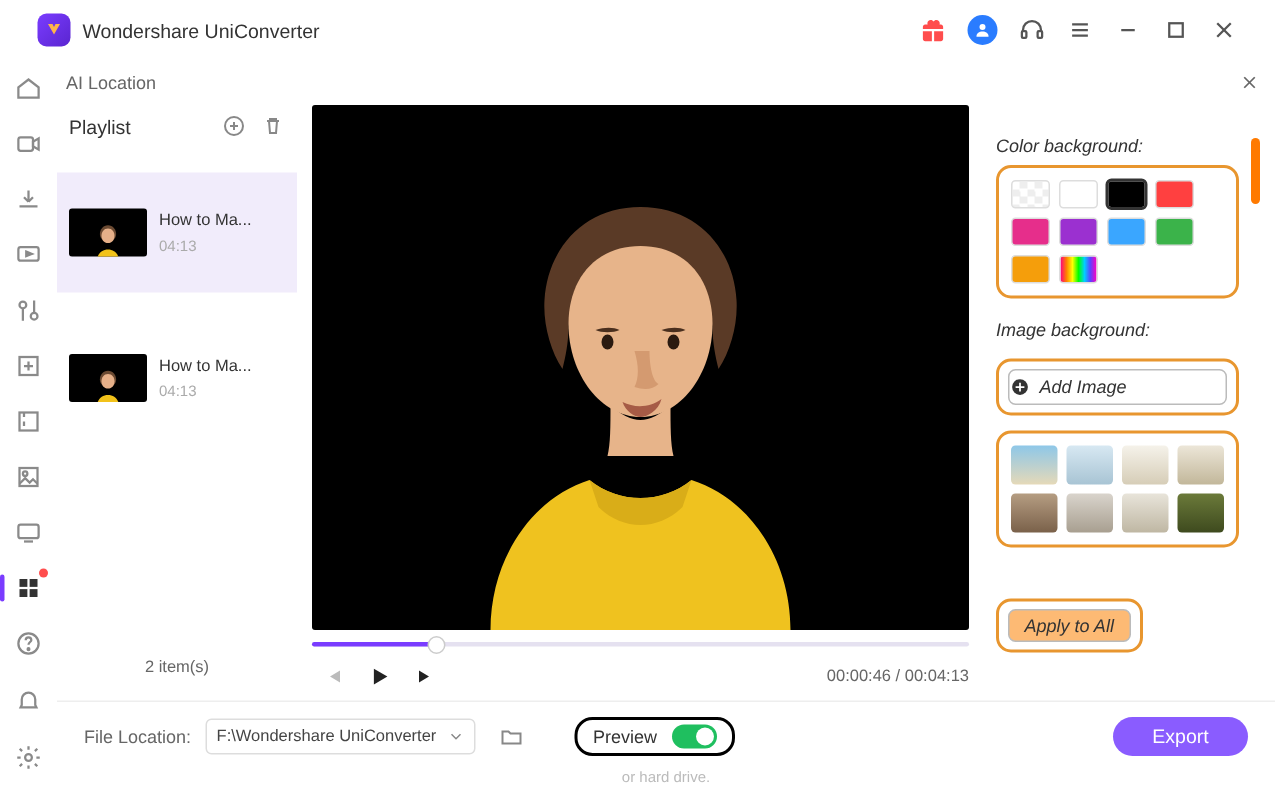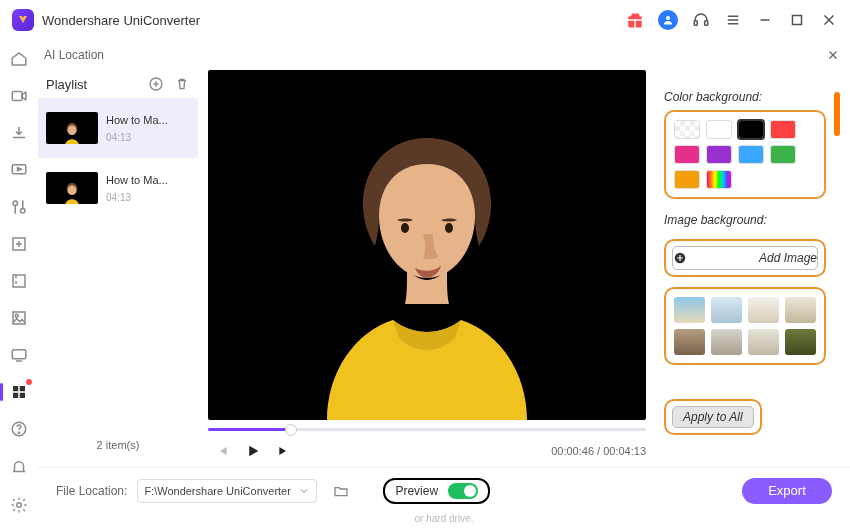--- a/index.html
+++ b/index.html
@@ -1,18 +1,18 @@
 <!DOCTYPE html>
 <html><head>
 <meta charset="utf-8">
 <style>
 * { box-sizing: border-box; margin: 0; padding: 0; font-family: -apple-system, "Segoe UI", Arial, sans-serif; }
 body { width: 850px; height: 528px; background: #fff; overflow: hidden; font-size: 12px; color: #333; }
 
-.titlebar { height: 40px; display: flex; align-items: center; padding: 0 12px; }
+.titlebar { height: 40px; display: flex; align-items: center; padding: 0 25px; }
 .titlebar .logo { width: 22px; height: 22px; border-radius: 6px; background: linear-gradient(135deg,#7a3cff,#5a25d0); display: flex; align-items: center; justify-content: center; }
 .titlebar .logo svg { width: 12px; height: 12px; fill: #ffb54a; }
 .titlebar .title { margin-left: 8px; font-size: 13px; color: #333; }
 .titlebar .spacer { flex: 1; }
 .titlebar .rgroup { display: flex; align-items: center; gap: 14px; }
 .titlebar .icon { width: 18px; height: 18px; display: flex; align-items: center; justify-content: center; color: #555; }
 .titlebar .avatar { width: 20px; height: 20px; border-radius: 50%; background: #2a7cff; display: flex; align-items: center; justify-content: center; }
 
 .content { display: flex; height: 488px; }
 .sidebar { width: 38px; background: #fff; display: flex; flex-direction: column; align-items: center; padding-top: 8px; gap: 16px; border-right: 1px solid rgba(0,0,0,0); }
@@ -26,21 +26,21 @@
 .subbar { height: 30px; display: flex; align-items: center; padding: 0 10px 0 6px; color: #666; }
 .subbar .subtitle { font-size: 12px; }
 .subbar .close { margin-left: auto; }
 
 .workarea { flex: 1; display: flex; padding: 0 8px 0 0; }
 
 .playlist { width: 160px; display: flex; flex-direction: column; }
 .pl-head { display: flex; align-items: center; padding: 6px 8px; gap: 6px; }
 .pl-head .h-title { font-size: 13px; }
 .pl-head .h-icons { margin-left: auto; display: flex; gap: 10px; color: #888; }
-.pl-item { display: flex; padding: 14px 8px; gap: 8px; align-items: center; }
+.pl-item { display: flex; padding: 24px 8px; gap: 8px; align-items: center; margin-top: 17px; }
 .pl-item.selected { background: #f1ecfb; }
 .pl-thumb { width: 52px; height: 32px; background: #000; border-radius: 2px; display: flex; align-items: flex-end; justify-content: center; overflow: hidden; }
 .pl-thumb .mini-person { width: 22px; height: 26px; margin-bottom: -4px; }
 .pl-meta { display: flex; flex-direction: column; gap: 6px; }
 .pl-title { font-size: 11px; color: #333; white-space: nowrap; }
 .pl-dur { font-size: 10px; color: #aaa; }
 .pl-count { margin-top: auto; text-align: center; padding: 16px 0; color: #666; font-size: 11px; }
 
 .center { flex: 1; display: flex; flex-direction: column; padding: 0 10px; }
 .video { flex: 1; background: #000; border-radius: 2px; display: flex; align-items: flex-end; justify-content: center; overflow: hidden; }
@@ -53,25 +53,25 @@
 .controls .time { margin-left: auto; font-size: 11px; color: #666; }
 
 .rightpane { width: 186px; display: flex; flex-direction: column; padding: 20px 16px 0 8px; font-style: italic; }
 .sec-label { font-size: 12px; color: #333; margin-bottom: 6px; }
 .swatch-box { border: 2px solid #e8962f; border-radius: 10px; padding: 8px; display: flex; flex-wrap: wrap; gap: 6px; }
 .swatch { width: 26px; height: 19px; border-radius: 3px; border: 1px solid #ddd; }
 .swatch.transparent { background: repeating-conic-gradient(#eee 0 25%, #fff 0 50%) 0 0/10px 10px; }
 .swatch.sel { outline: 2px solid #333; outline-offset: -1px; }
 .rainbow { background: linear-gradient(90deg,#ff0080,#ff8000,#ffff00,#00ff00,#00cfff,#6040ff,#ff00c0); }
 .img-btn-box { border: 2px solid #e8962f; border-radius: 10px; padding: 5px 6px; margin-top: 6px; }
-.add-img-btn { width: 100%; height: 24px; border: 1px solid #bbb; border-radius: 5px; background: #fff; display: flex; align-items: center; justify-content: space-between; gap: 6px; font-size: 12px; color: #333; }
+.add-img-btn { width: 100%; height: 24px; border: 1px solid #bbb; border-radius: 5px; background: #fff; display: flex; align-items: center; justify-content: flex-start; gap: 6px; font-size: 12px; color: #333; }
 .img-grid-box { border: 2px solid #e8962f; border-radius: 10px; padding: 8px; margin-top: 10px; display: grid; grid-template-columns: repeat(4, 1fr); gap: 6px; }
 .img-thumb { width: 100%; height: 26px; border-radius: 3px; }
 .apply-box { border: 2px solid #e8962f; border-radius: 10px; padding: 5px 6px; margin-top: 34px; width: fit-content; }
-.apply-btn { height: 22px; border: 1px solid #bbb; border-radius: 5px; background: #e5e5e5; padding: 0 10px; font-size: 12px; display: flex; align-items: center; }
+.apply-btn { height: 22px; border: 1px solid #bbb; border-radius: 5px; background: #fdba74; padding: 0 10px; font-size: 12px; display: flex; align-items: center; }
 
 .footer { height: 46px; border-top: 1px solid #eee; display: flex; align-items: center; padding: 0 18px; gap: 10px; }
 .footer .floc-label { font-size: 12px; color: #666; }
 .footer .floc-field { display: flex; align-items: center; border: 1px solid #ddd; border-radius: 4px; height: 24px; padding: 0 6px; width: 180px; font-size: 11px; color: #444; }
 .footer .floc-field .chev { margin-left: auto; color: #888; }
 .footer .folder-icon { color: #888; margin-left: 6px; }
 .preview-box { border: 2px solid #000000; border-radius: 12px; padding: 3px 10px; display: flex; align-items: center; gap: 10px; margin-left: 24px; }
 .toggle { width: 30px; height: 16px; background: #1fbf5f; border-radius: 10px; position: relative; }
 .toggle::after { content: ""; position: absolute; right: 2px; top: 2px; width: 12px; height: 12px; background: #fff; border-radius: 50%; }
 .export-btn { margin-left: auto; width: 90px; height: 26px; background: #8a5cff; color: #fff; border-radius: 14px; display: flex; align-items: center; justify-content: center; font-size: 13px; }

